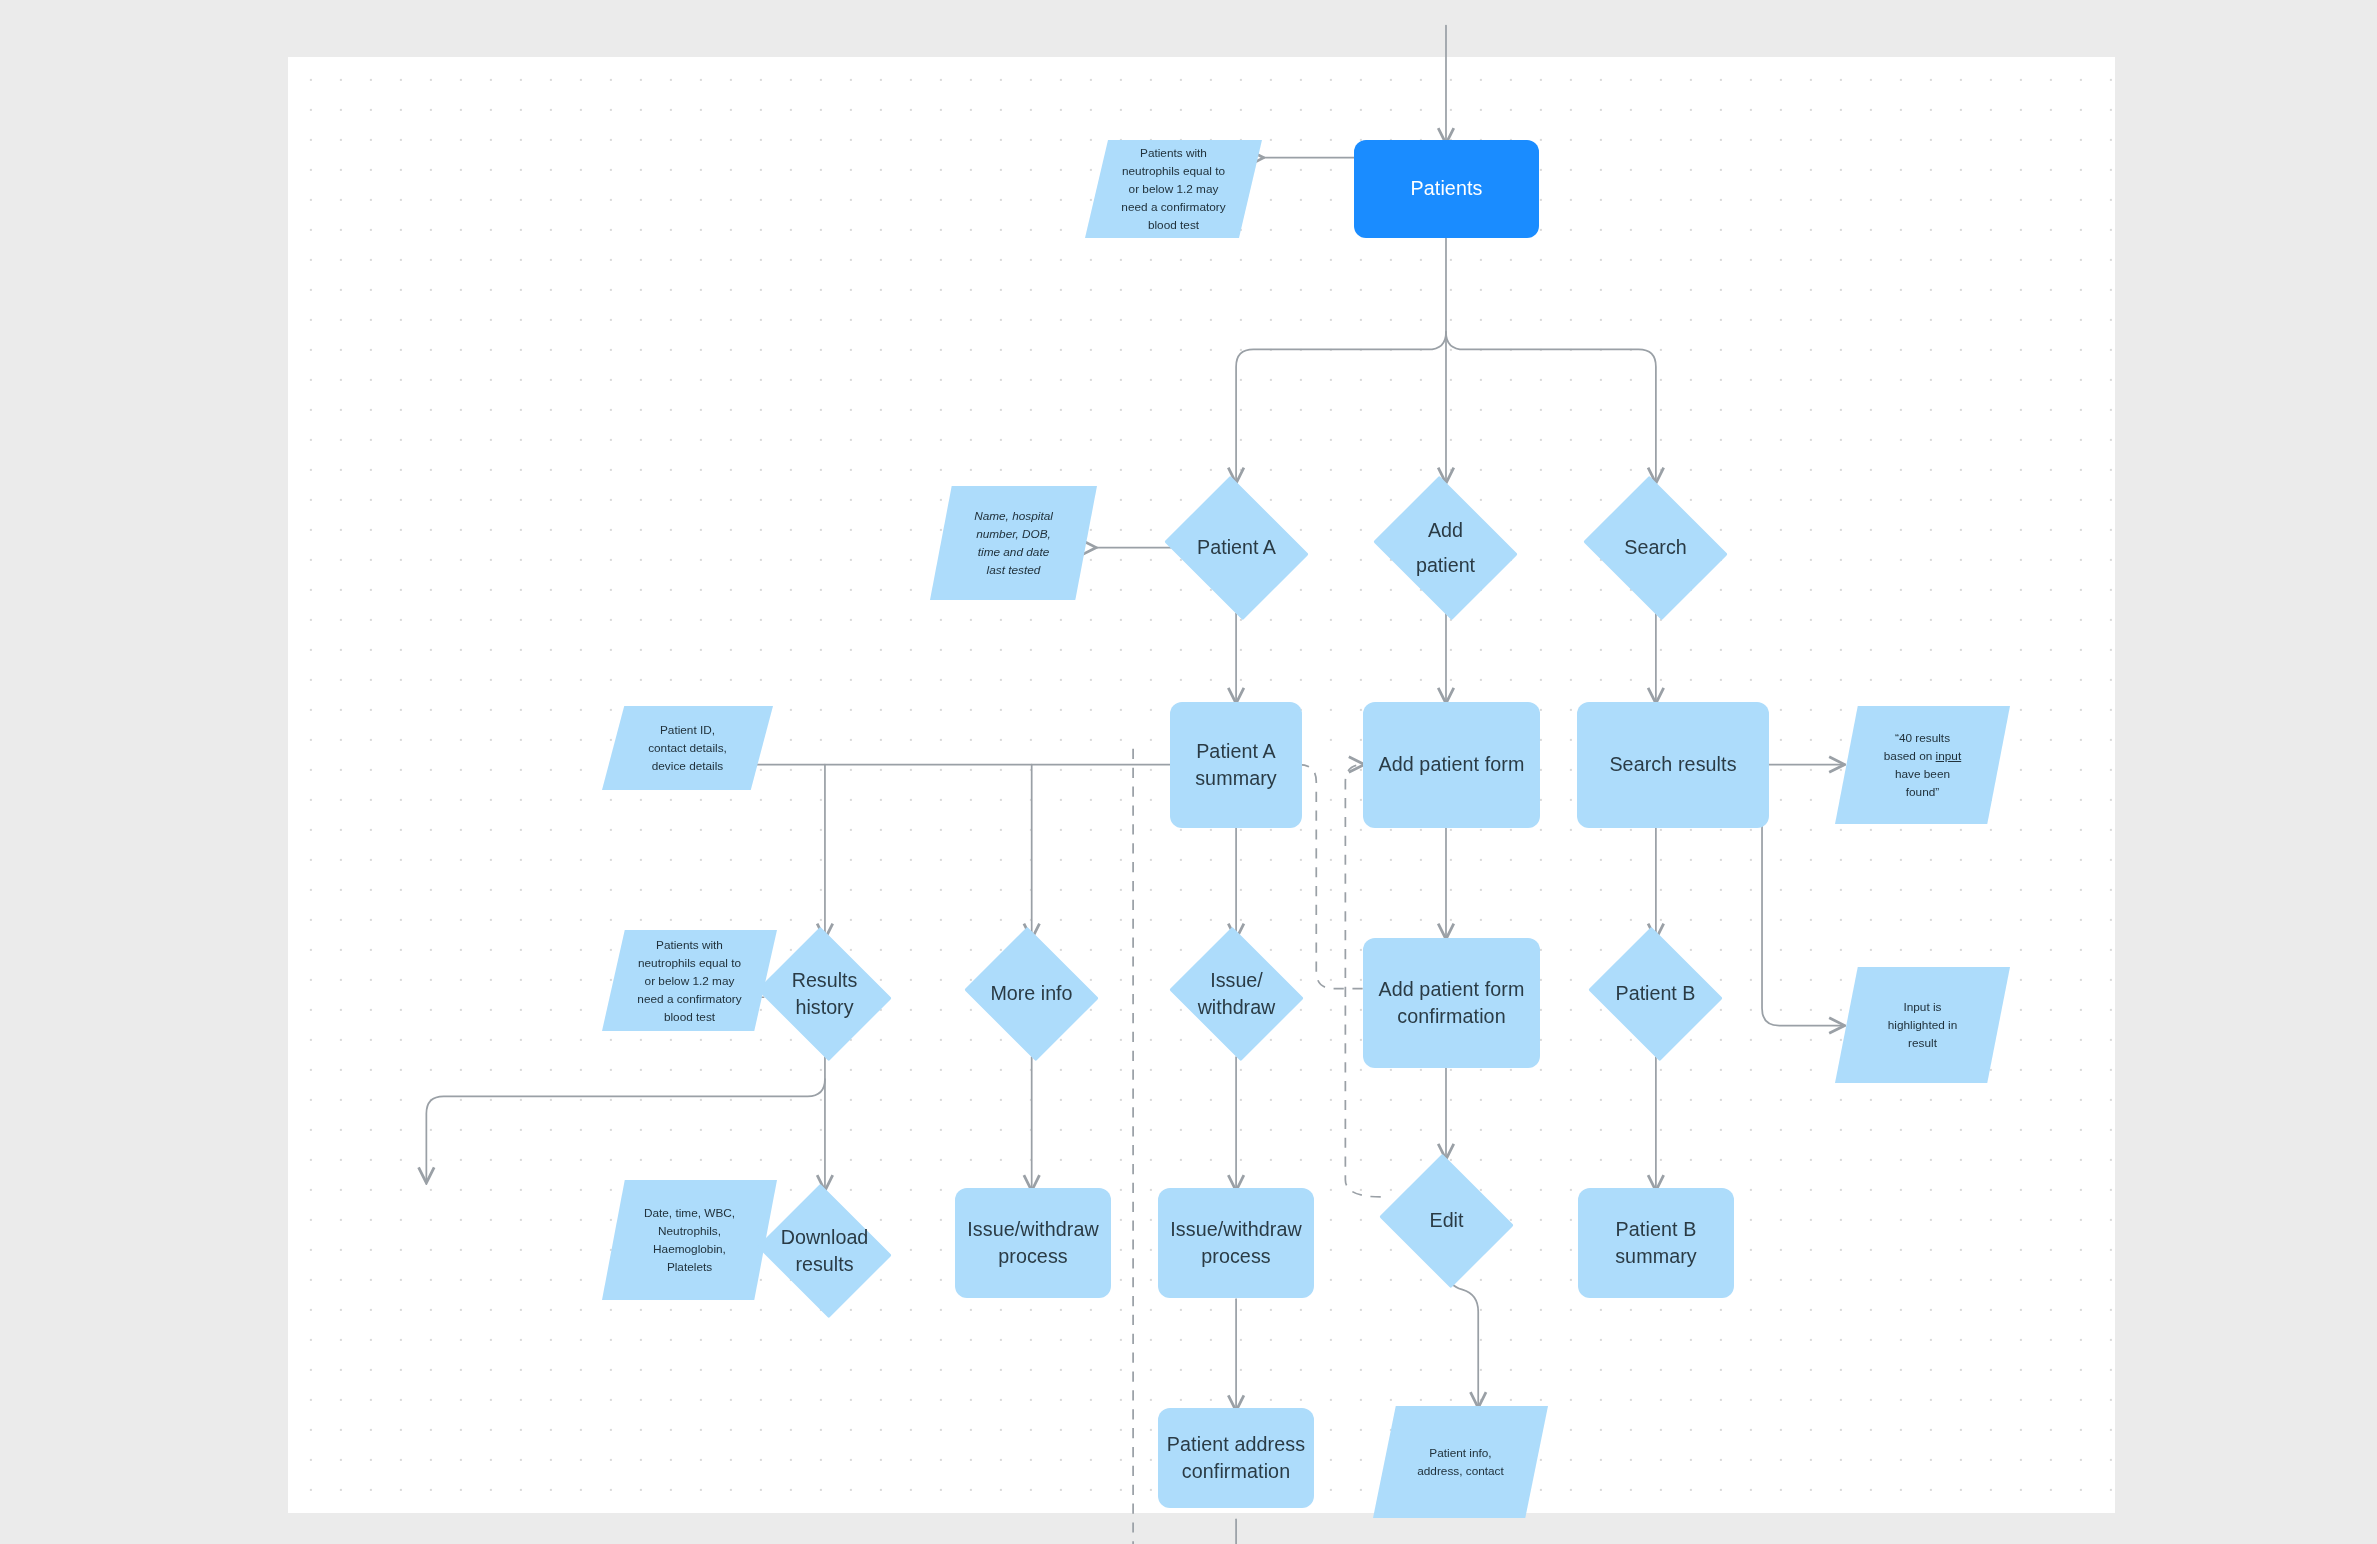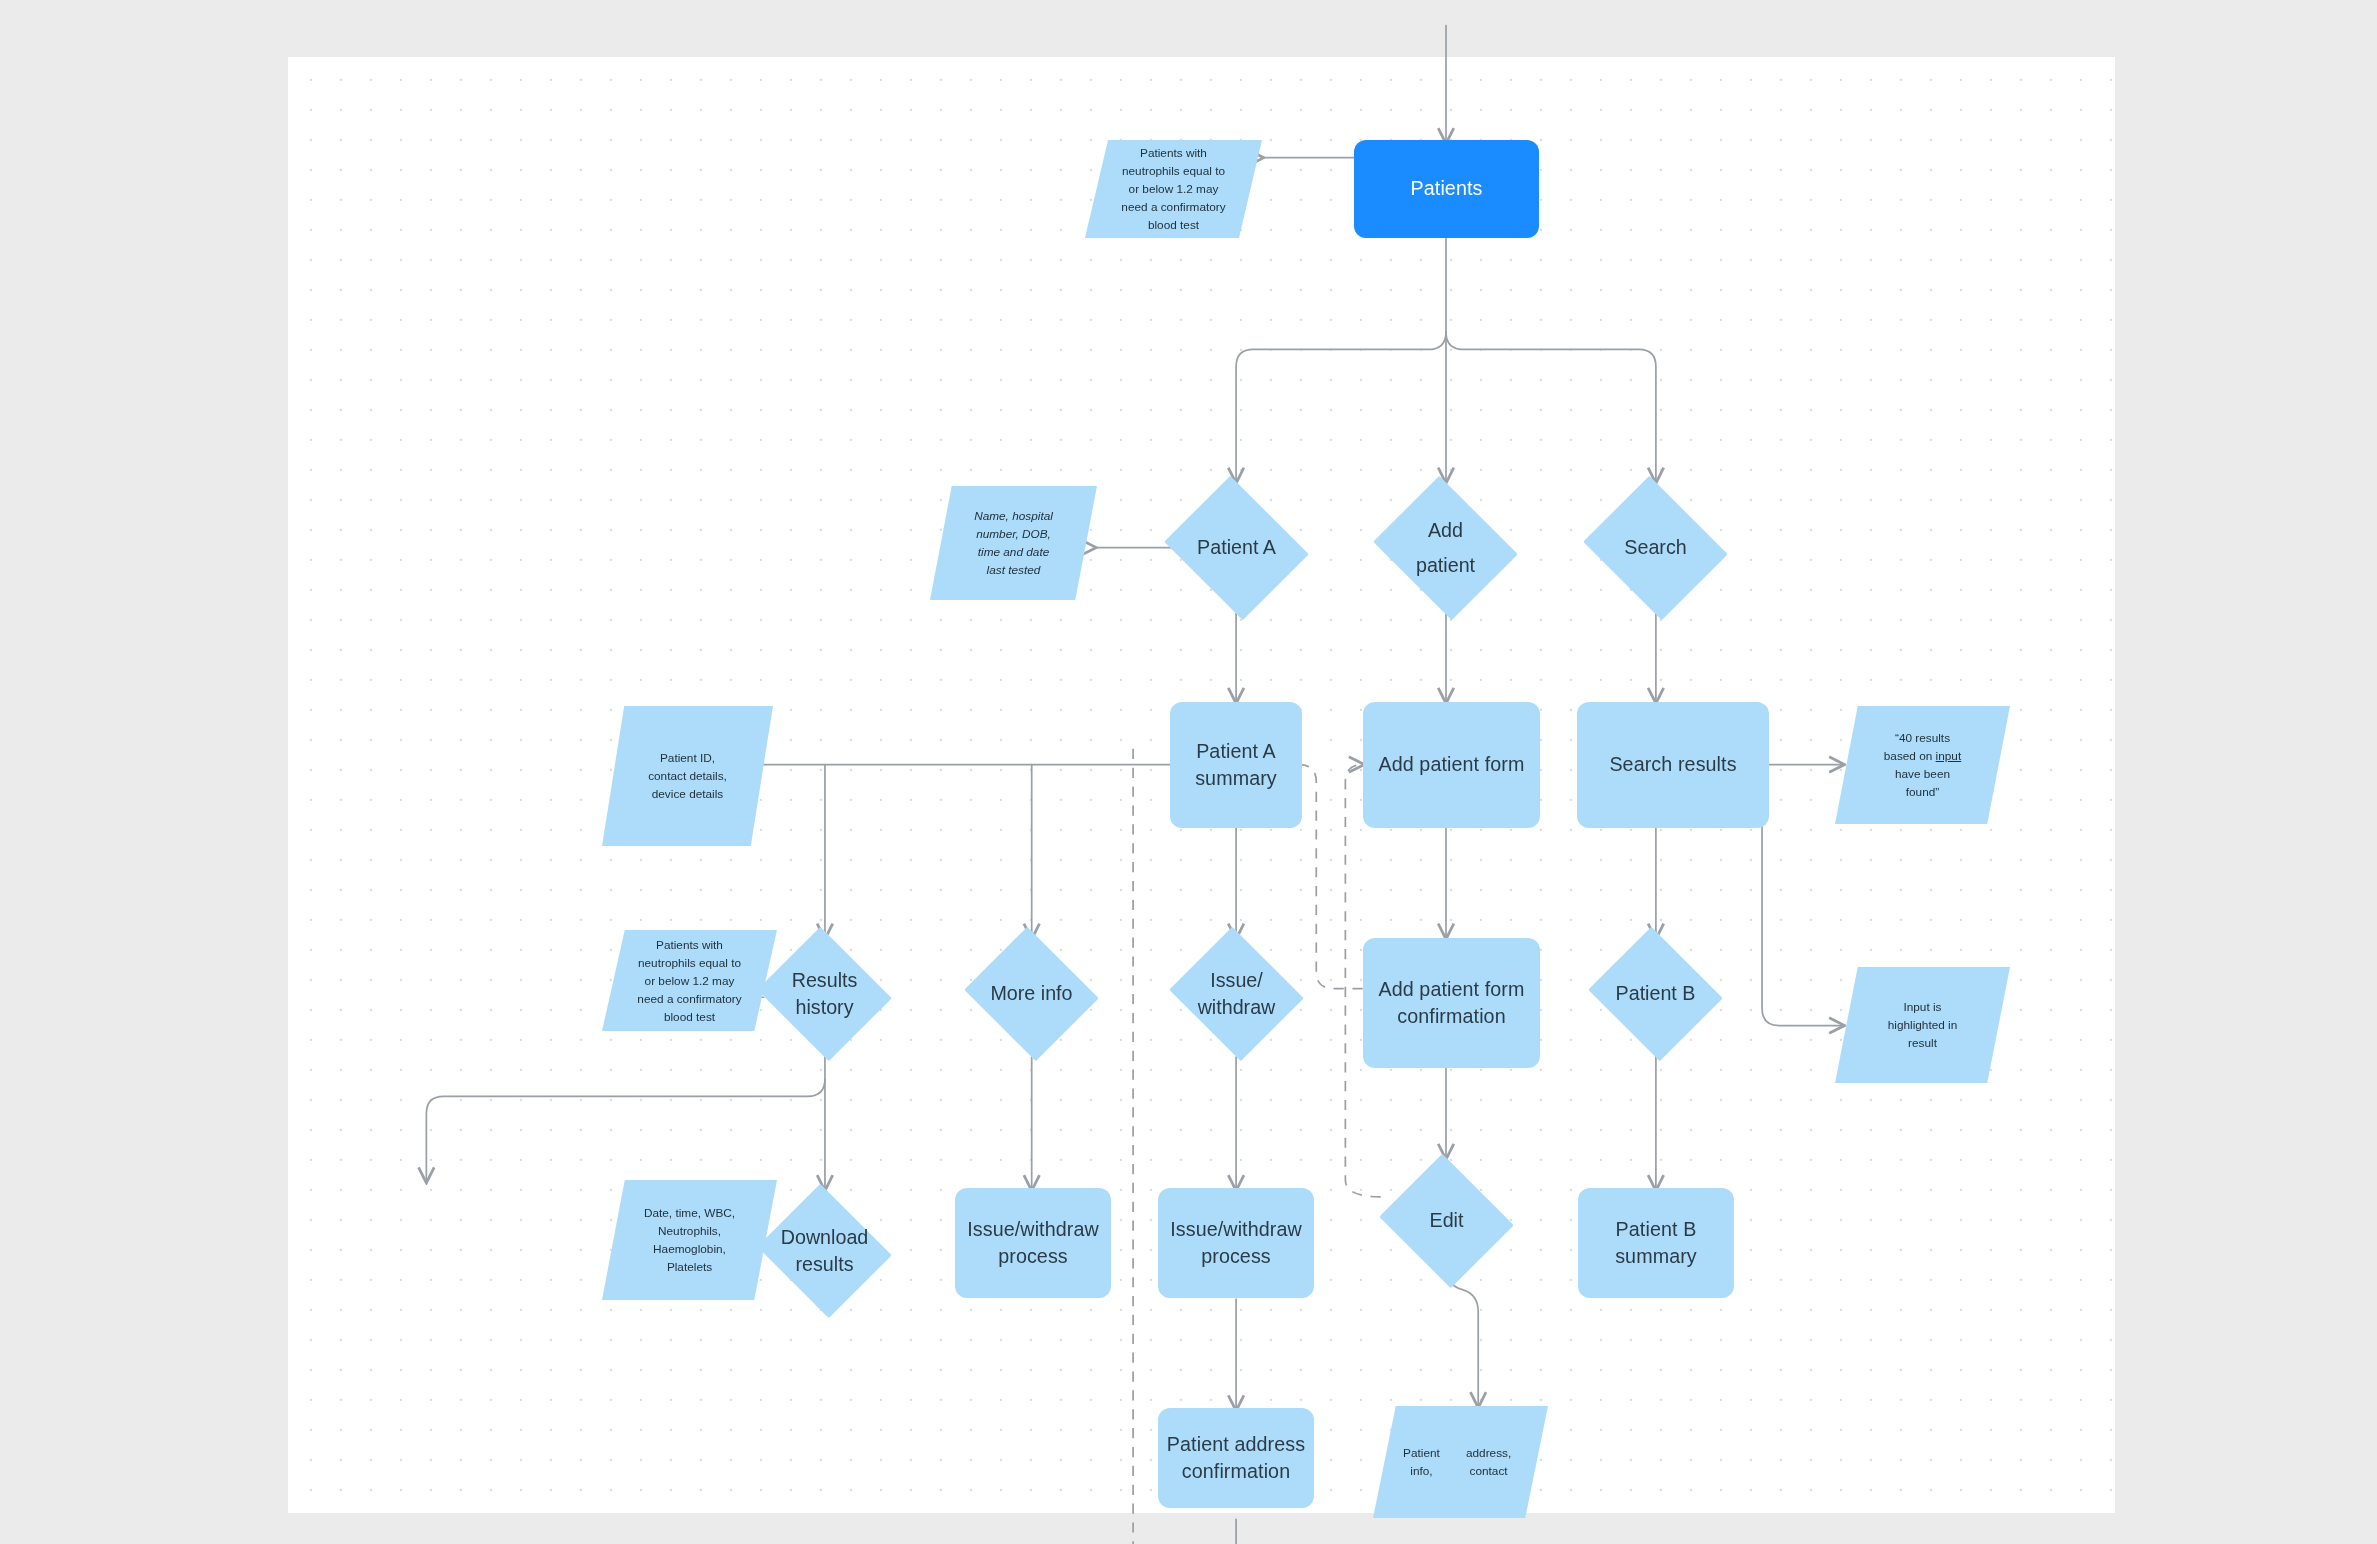--- a/index.html
+++ b/index.html
@@ -154,21 +154,21 @@
   <div class="node diamond" style="left:1289px;top:425px;width:157px;height:132px;">
     <div class="dshape"></div>
     <div class="dlabel">Search</div>
   </div>
 
   <div class="node rect" style="left:882px;top:645px;width:132px;height:126px;flex-direction:column;">
     <span>Patient A</span>
     <span>summary</span>
   </div>
 
-  <div class="node note" style="left:314px;top:649px;width:171px;height:140px;flex-direction:column;">
+  <div class="node note" style="left:314px;top:649px;width:171px;height:84px;flex-direction:column;">
     <span>Patient ID,</span>
     <span>contact details,</span>
     <span>device details</span>
   </div>
 
   <div class="node rect" style="left:1075px;top:645px;width:177px;height:126px;">
     <span>Add patient form</span>
   </div>
 
   <div class="node rect" style="left:1289px;top:645px;width:192px;height:126px;">
@@ -260,19 +260,19 @@
   <div class="node rect" style="left:1290px;top:1131px;width:156px;height:110px;flex-direction:column;">
     <span>Patient B</span>
     <span>summary</span>
   </div>
 
   <div class="node rect" style="left:870px;top:1351px;width:156px;height:100px;flex-direction:column;">
     <span>Patient address</span>
     <span>confirmation</span>
   </div>
 
-  <div class="node note" style="left:1085px;top:1349px;width:175px;height:112px;flex-direction:row;">
+  <div class="node note" style="left:1085px;top:1349px;width:175px;height:112px;flex-direction:column;">
     <span>Patient info,</span>
     <span>address, contact</span>
   </div>
 
 </div>
 
 
 </body></html>

